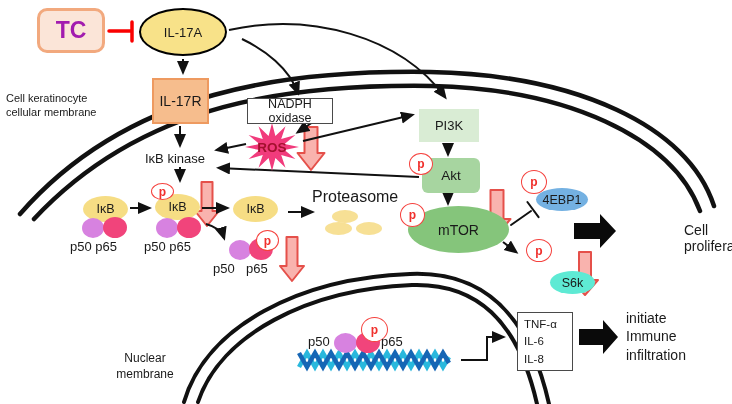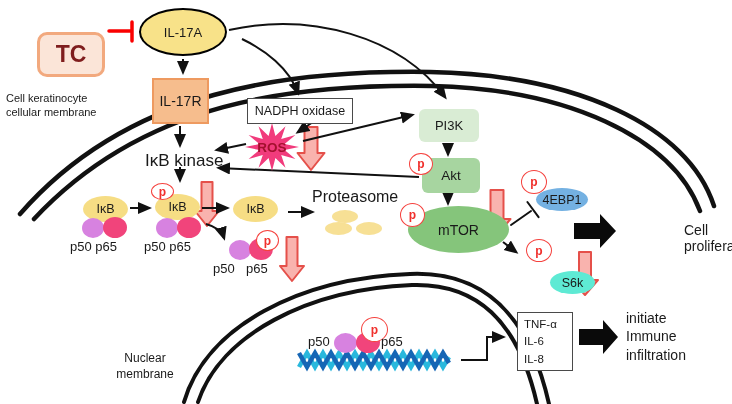--- a/index.html
+++ b/index.html
@@ -3,28 +3,28 @@
 <meta charset="utf-8">
 <style>
   html,body{margin:0;padding:0;background:#fff;}
   #stage{position:relative;width:732px;height:404px;background:#ffffff;overflow:hidden;
          font-family:"Liberation Sans",sans-serif;color:#1a1a1a;}
   #stage svg{position:absolute;left:0;top:0;}
   .abs{position:absolute;box-sizing:border-box;}
   .node{display:flex;align-items:center;justify-content:center;text-align:center;}
   .lbl{position:absolute;white-space:pre-line;color:#1a1a1a;}
   .tc-box{left:37px;top:8px;width:68px;height:45px;background:#fbe5d8;border:3px solid #f2a97e;
-          border-radius:10px;font-size:23px;font-weight:bold;color:#7f1d1d;margin-top:24px;}
+          border-radius:10px;font-size:23px;font-weight:bold;color:#a21caf;}
   .il17a{left:139px;top:8px;width:88px;height:48px;background:#f8e289;border:2px solid #000000;
          border-radius:50%;font-size:13px;}
   .il17r{left:152px;top:78px;width:57px;height:46px;background:#f6bd8d;border:2px solid #ee9a60;
          border-radius:0;font-size:14px;}
-  .nadph{left:247px;top:98px;width:106px;height:26px;background:#ffffff;border:1.5px solid #4a4a4a;
+  .nadph{left:247px;top:98px;width:86px;height:26px;background:#ffffff;border:1.5px solid #4a4a4a;
          font-size:12.5px;}
-  .pi3k{left:419px;top:109px;width:60px;height:33px;background:#d9ecd4;border-radius:6px;font-size:13px;}
+  .pi3k{left:419px;top:109px;width:60px;height:33px;background:#d9ecd4;border-radius:0;font-size:13px;}
   .akt{left:422px;top:158px;width:58px;height:35px;background:#a7d5a0;border-radius:6px;font-size:13.5px;}
   .mtor{left:408px;top:206px;width:101px;height:47px;background:#85c57b;border-radius:50%;font-size:14px;}
   .ebp1{left:536px;top:188px;width:52px;height:23px;background:#74b1e2;border-radius:50%;font-size:12.5px;}
   .s6k{left:550px;top:251px;width:45px;height:23px;background:#5eead4;border-radius:50%;font-size:12.5px;margin-top:20px;}
   .ikb{width:45px;height:26px;background:#f6dd84;border-radius:50%;font-size:12.5px;}
   .p50{background:#d782e0;border-radius:50%;}
   .p65{background:#f1447b;border-radius:50%;}
   .pdot{background:#f7e095;border-radius:50%;}
   .pcirc{background:#fff;border:1.7px solid #f5413d;border-radius:50%;color:#f0302c;
          font-size:12px;font-weight:bold;display:flex;align-items:center;justify-content:center;}
@@ -138,21 +138,21 @@
   <div class="abs pcirc" style="left:151px;top:183px;width:23px;height:17px;">p</div>
   <div class="abs pcirc" style="left:256px;top:230px;width:23px;height:21px;">p</div>
   <div class="abs pcirc" style="left:409px;top:153px;width:24px;height:22px;">p</div>
   <div class="abs pcirc" style="left:400px;top:203px;width:25px;height:24px;">p</div>
   <div class="abs pcirc" style="left:521px;top:170px;width:26px;height:24px;">p</div>
   <div class="abs pcirc" style="left:526px;top:239px;width:26px;height:23px;">p</div>
   <div class="abs pcirc" style="left:361px;top:317px;width:27px;height:25px;">p</div>
 
   <div class="lbl" style="left:6px;top:91px;font-size:11px;line-height:1.3;">Cell keratinocyte
 cellular membrane</div>
-  <div class="lbl" style="left:145px;top:151px;font-size:17px;">IκB kinase</div>
+  <div class="lbl" style="left:145px;top:151px;font-size:13px;">IκB kinase</div>
   <div class="lbl" style="left:312px;top:188px;font-size:16px;">Proteasome</div>
   <div class="lbl" style="left:113px;top:351px;width:64px;font-size:12px;line-height:1.3;text-align:center;">Nuclear
 membrane</div>
   <div class="lbl" style="left:644px;top:222px;font-size:14px;margin-left:40px;">Cell proliferation</div>
   <div class="lbl" style="left:626px;top:309px;font-size:14px;line-height:1.32;">initiate
 Immune
 infiltration</div>
 
   <div class="lbl" style="left:70px;top:239px;font-size:13px;">p50 p65</div>
   <div class="lbl" style="left:144px;top:239px;font-size:13px;">p50 p65</div>

